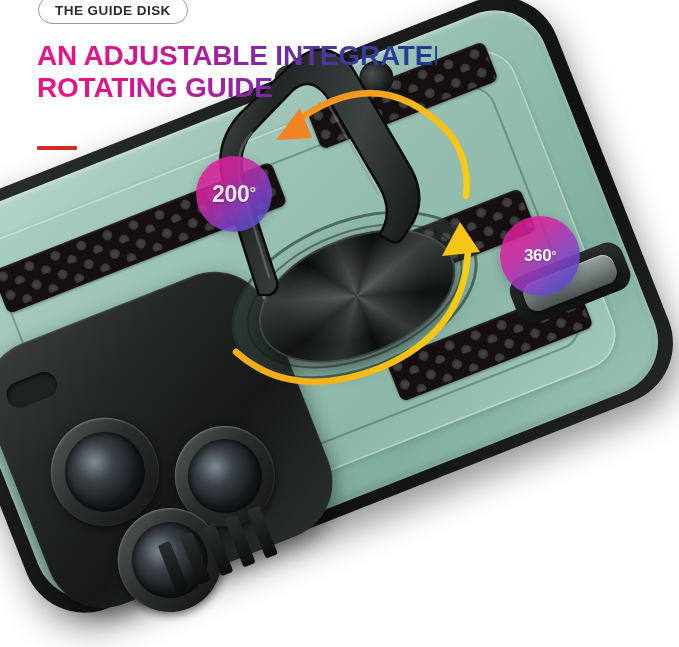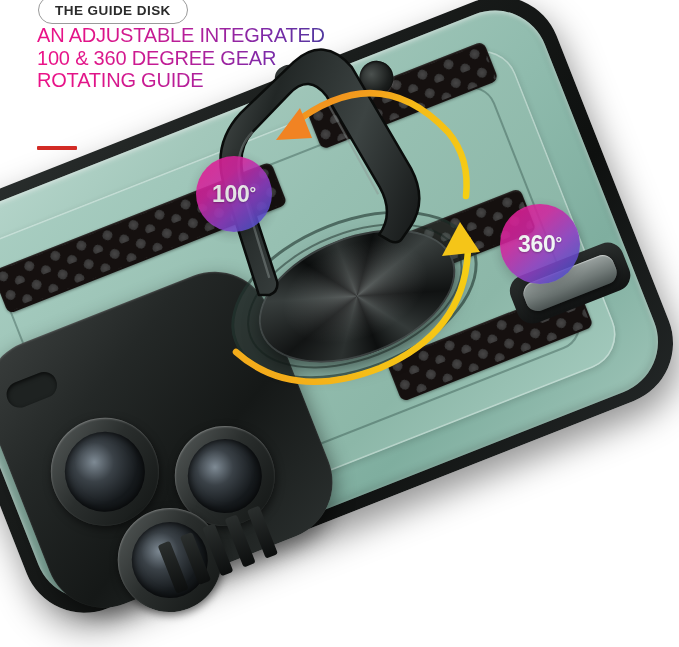--- a/index.html
+++ b/index.html
@@ -18,22 +18,22 @@
     border:1.4px solid #9a9a9a;
     border-radius:20px;
     background:#fff;
     font-size:13.5px; font-weight:700; letter-spacing:.45px;
     color:#2b2b2b; white-space:nowrap;
     z-index:40;
   }
 
   
   .headline {
-    position:absolute; left:37px; top:24px;
-    font-size:20px; font-weight:400; line-height:1.13;
+    position:absolute; left:37px; top:40px;
+    font-size:28px; font-weight:700; line-height:1.13;
     letter-spacing:-.2px; white-space:nowrap;
     z-index:40;
   }
   .headline .ln {
     display:block;
     background-image:linear-gradient(90deg,#ec1288 0%,#e01488 14%,#b51f9a 38%,#7d2aa8 58%,#3b3d99 78%,#1b3c8c 100%);
     background-size:400px 100%;
     background-repeat:no-repeat;
     -webkit-background-clip:text; background-clip:text;
     color:transparent; -webkit-text-fill-color:transparent;
@@ -202,21 +202,21 @@
     position:absolute; border-radius:50%;
     display:flex; align-items:center; justify-content:center;
     color:#fff; font-weight:700; z-index:35;
     letter-spacing:-.3px;
     text-shadow:0 1px 2px rgba(0,0,0,.28);
     background:linear-gradient(138deg,#e61b8d 0%,#cf26a0 34%,#8f3fc4 62%,#2f55c8 100%);
     opacity:.88;
     box-shadow:0 3px 12px rgba(0,0,0,.22);
   }
   .deg100 { left:196px; top:156px; width:76px; height:76px; font-size:23px; }
-  .deg360 { left:500px; top:204px; width:80px; height:80px; font-size:23px; }
+  .deg360 { left:500px; top:216px; width:80px; height:80px; font-size:17px; }
   .deg sup { font-size:.72em; vertical-align:super; line-height:0; }
 </style>
 </head>
 <body>
 
 <div id="stage">
 
   <div id="phone">
 
     <div class="layer bumper"></div>
@@ -297,30 +297,29 @@
 
       <path d="M300 108 L276 140 L312 138 Z" fill="#f18323"></path>
 
       <path d="M468 240 Q470 330 380 368 Q292 402 236 352" fill="none" stroke="url(#arc2)" stroke-width="6.5" stroke-linecap="round"></path>
 
       <path d="M460 222 L442 256 L480 252 Z" fill="#f5c518"></path>
     </svg>
   </div>
 
   <div class="deg deg100">
-    <span>100</span>
+    <span>200</span>
       <sup>°</sup>
   </div>
   <div class="deg deg360">
     <span>360</span>
       <sup>°</sup>
   </div>
 
   <div class="pill">THE GUIDE DISK</div>
 
   <div class="headline">
     <span class="ln">AN ADJUSTABLE INTEGRATED</span>
-    <span class="ln">100 &amp; 360 DEGREE GEAR</span>
     <span class="ln">ROTATING GUIDE</span>
   </div>
   <div class="redbar"></div>
 
 </div>
 
 </body></html>

